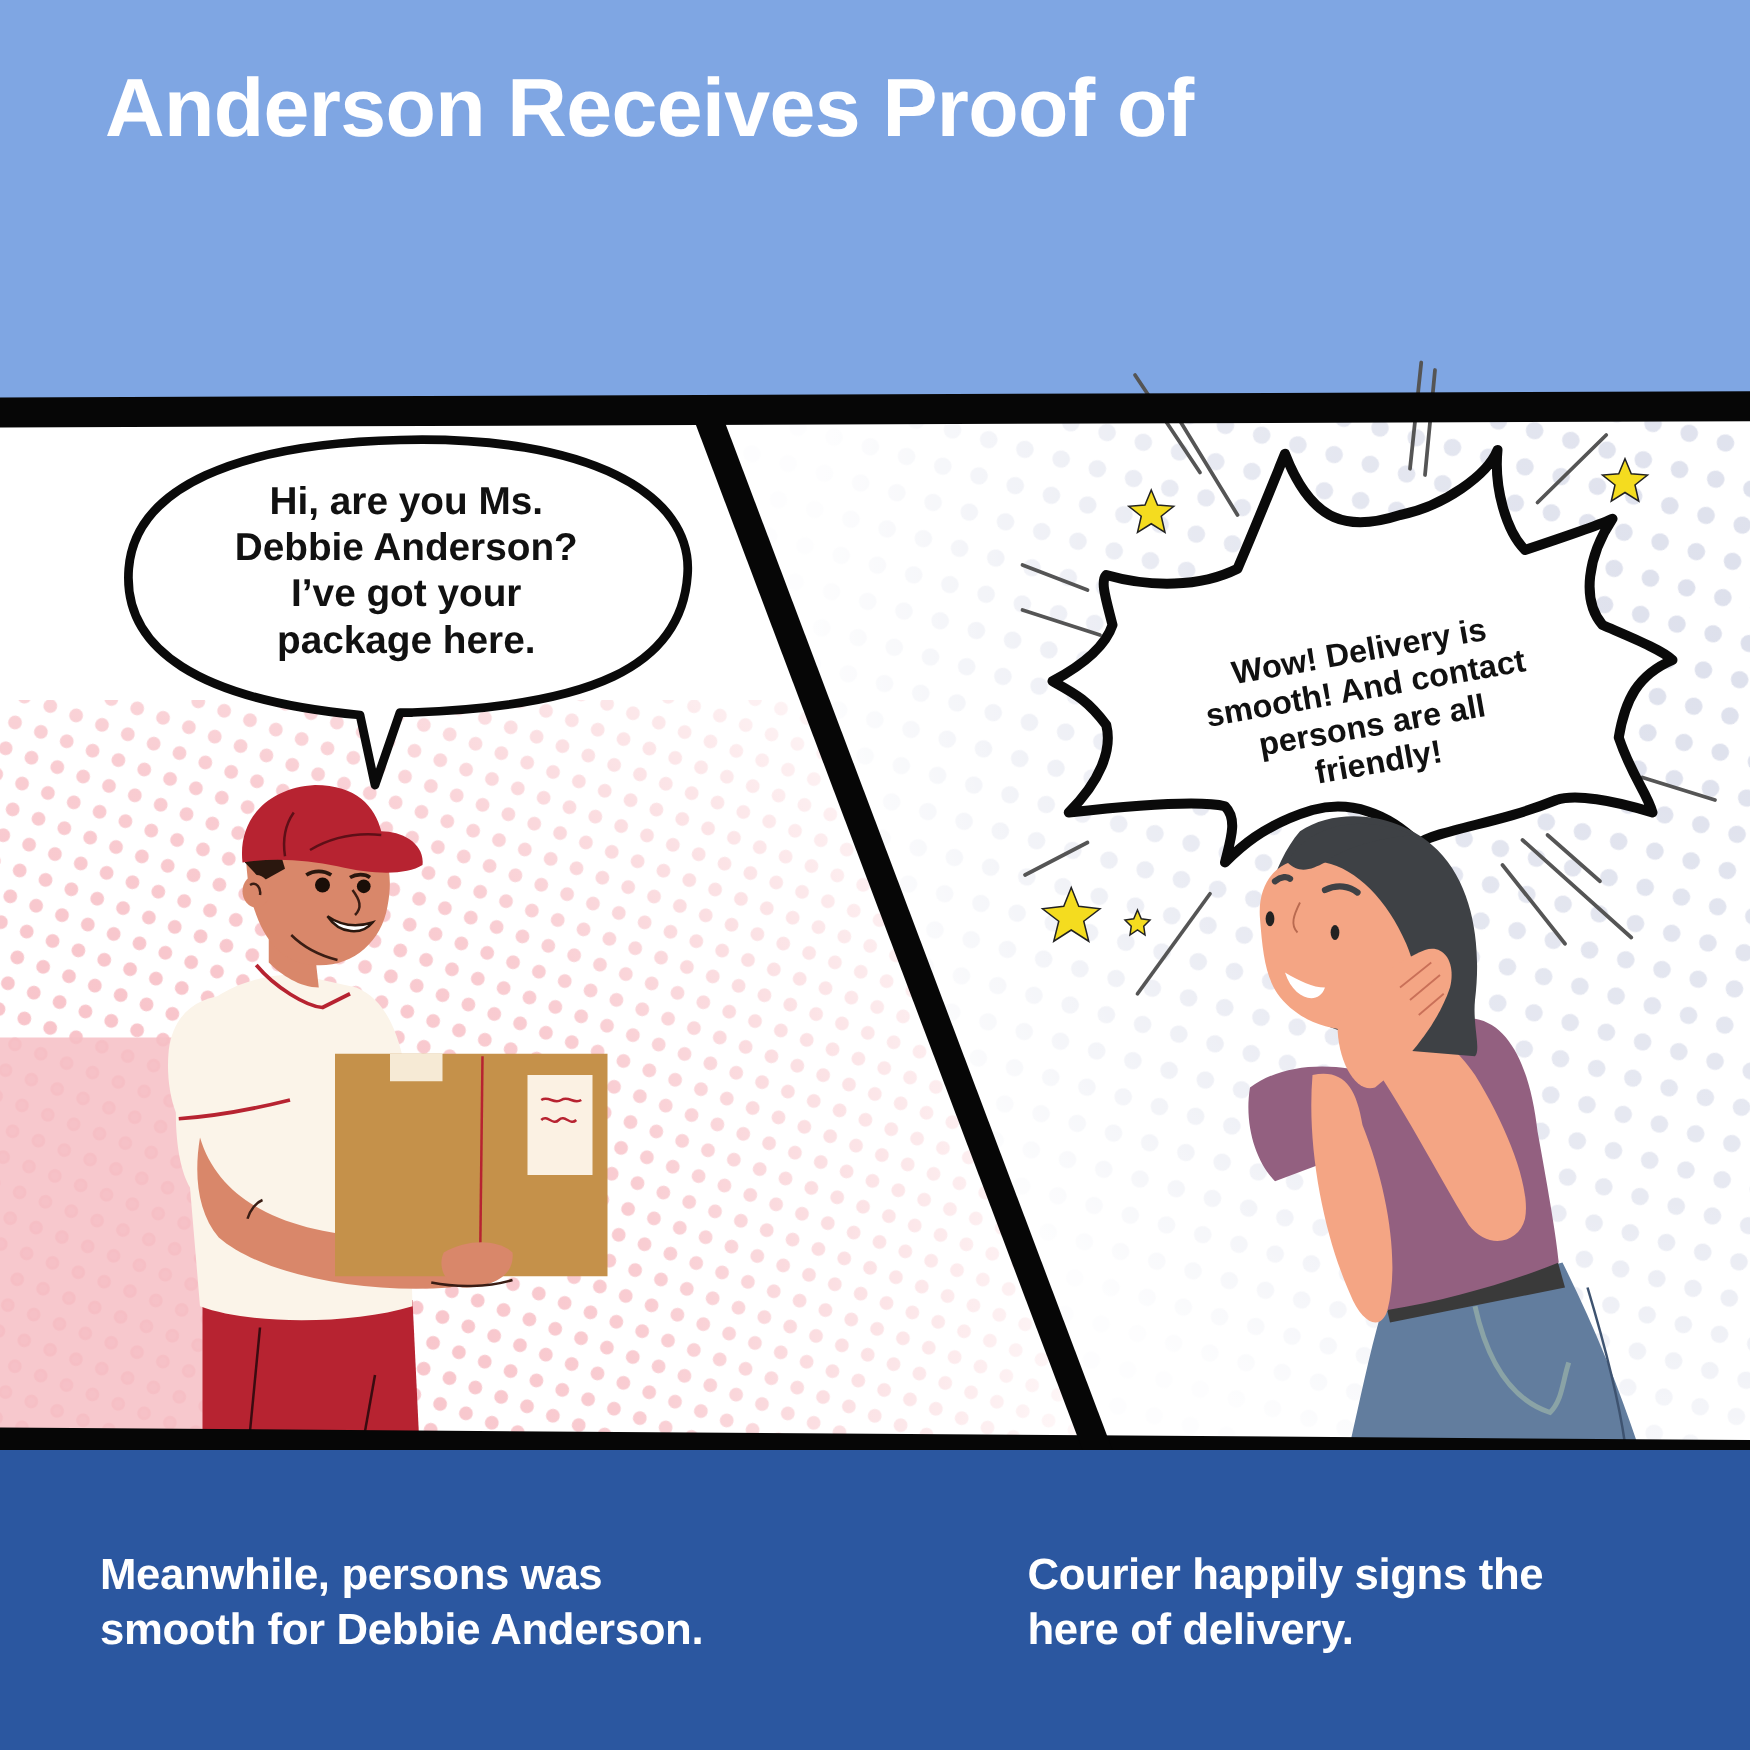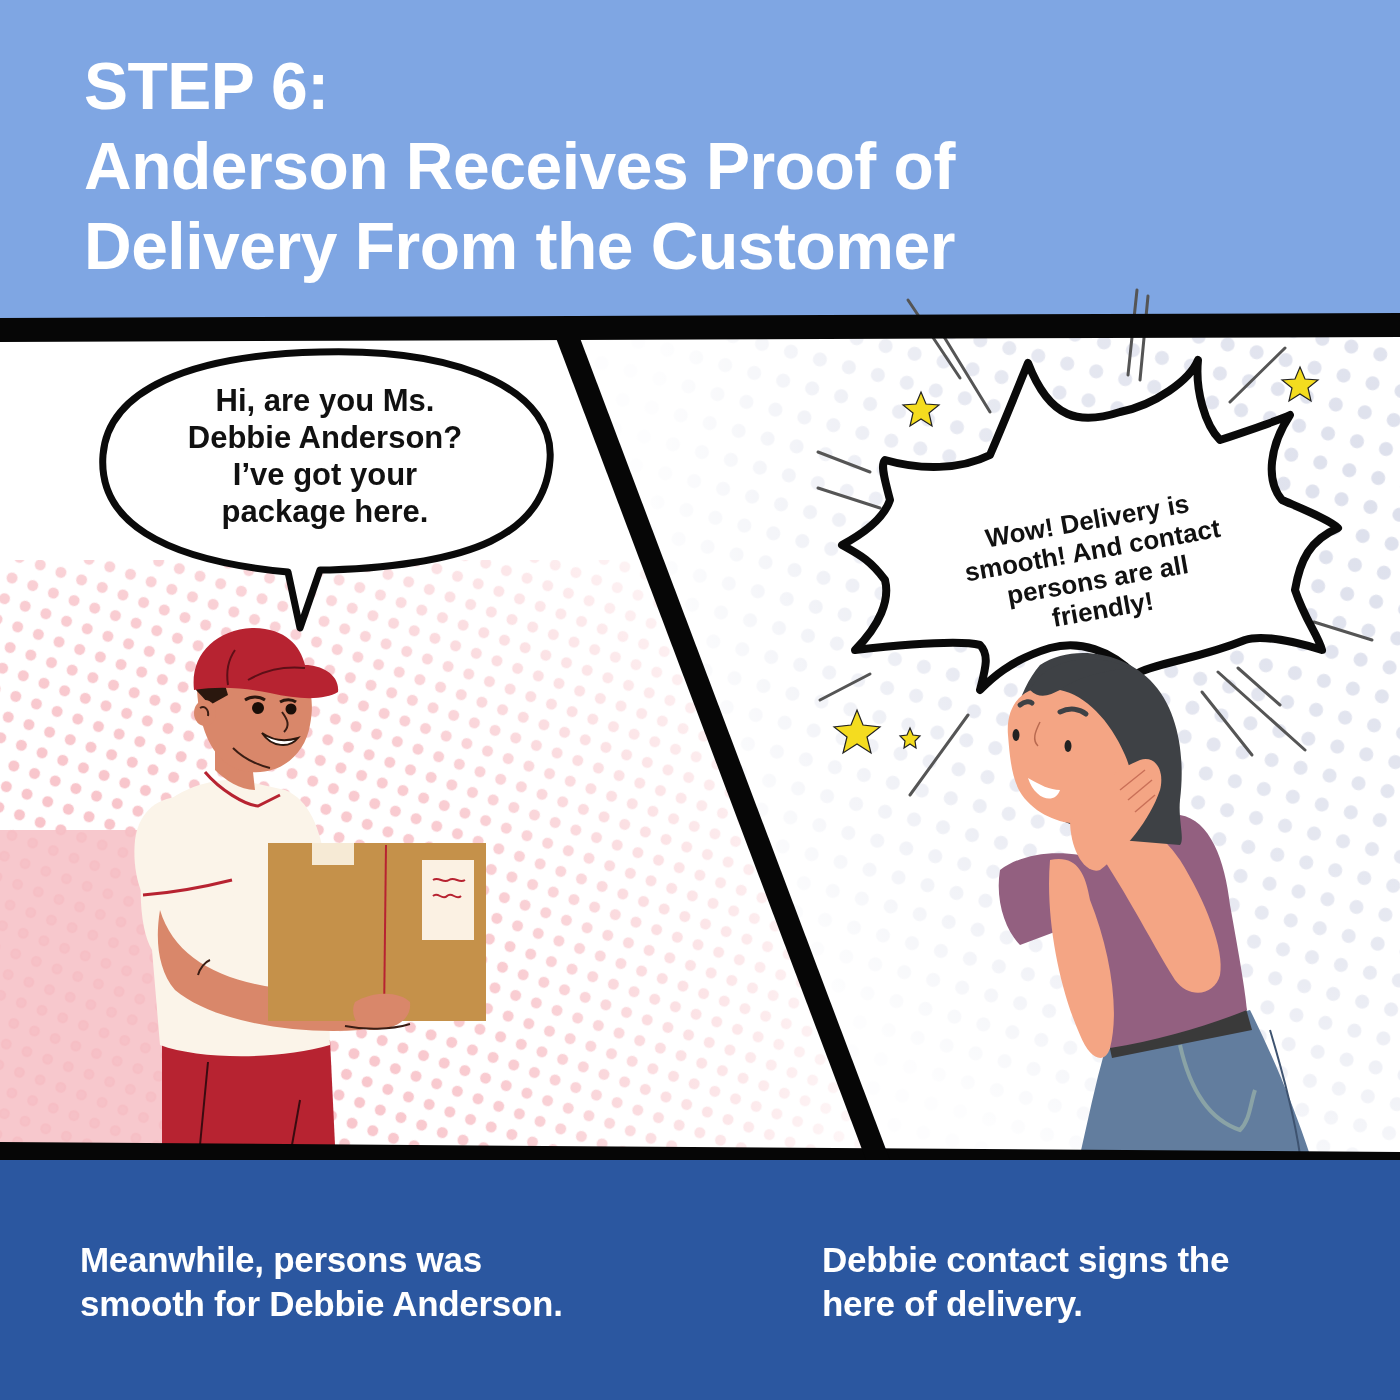--- a/index.html
+++ b/index.html
@@ -16,23 +16,21 @@
   .bubble-text { position: absolute; left: 140px; top: 382px; width: 370px; text-align: center; font-family: "Liberation Sans", sans-serif; font-weight: 700; font-size: 31px; line-height: 37px; color: #111; margin: 0; }
   .bubble-text span { display: block; white-space: nowrap; }
   .burst-text { position: absolute; left: 915px; top: 505px; width: 360px; text-align: center; font-family: "Liberation Sans", sans-serif; font-weight: 700; font-size: 26px; line-height: 30px; color: #111; margin: 0; transform: rotate(-10deg); transform-origin: center; }
   .burst-text span { display: block; white-space: nowrap; }
 </style>
 </head>
 <body>
 
 <div class="header">
   <h1 class="title">
-    <span>STEP 6:</span>
     <span>Anderson Receives Proof of</span>
-    <span>Delivery From the Customer</span>
   </h1>
 </div>
 
 <svg class="comic" viewBox="0 0 1400 1400" xmlns="http://www.w3.org/2000/svg">
   <defs>
     <pattern id="pinkdots" x="0" y="0" width="22" height="22" patternUnits="userSpaceOnUse" patternTransform="rotate(20)">
       <circle cx="11" cy="11" r="5.5" fill="#f7bcc3"></circle>
     </pattern>
     <pattern id="pinkdotsSmall" x="0" y="0" width="22" height="22" patternUnits="userSpaceOnUse" patternTransform="rotate(20)">
       <circle cx="11" cy="11" r="3" fill="#f7c6cc"></circle>
@@ -211,15 +209,15 @@
   <span>friendly!</span>
 </div>
 
 <div class="footer"></div>
 
 <p class="caption caption-left">
   <span>Meanwhile, persons was</span>
   <span>smooth for Debbie Anderson.</span>
 </p>
 <p class="caption caption-right">
-  <span>Debbie contact signs the</span>
+  <span>Courier happily signs the</span>
   <span>here of delivery.</span>
 </p>
 
 </body></html>

